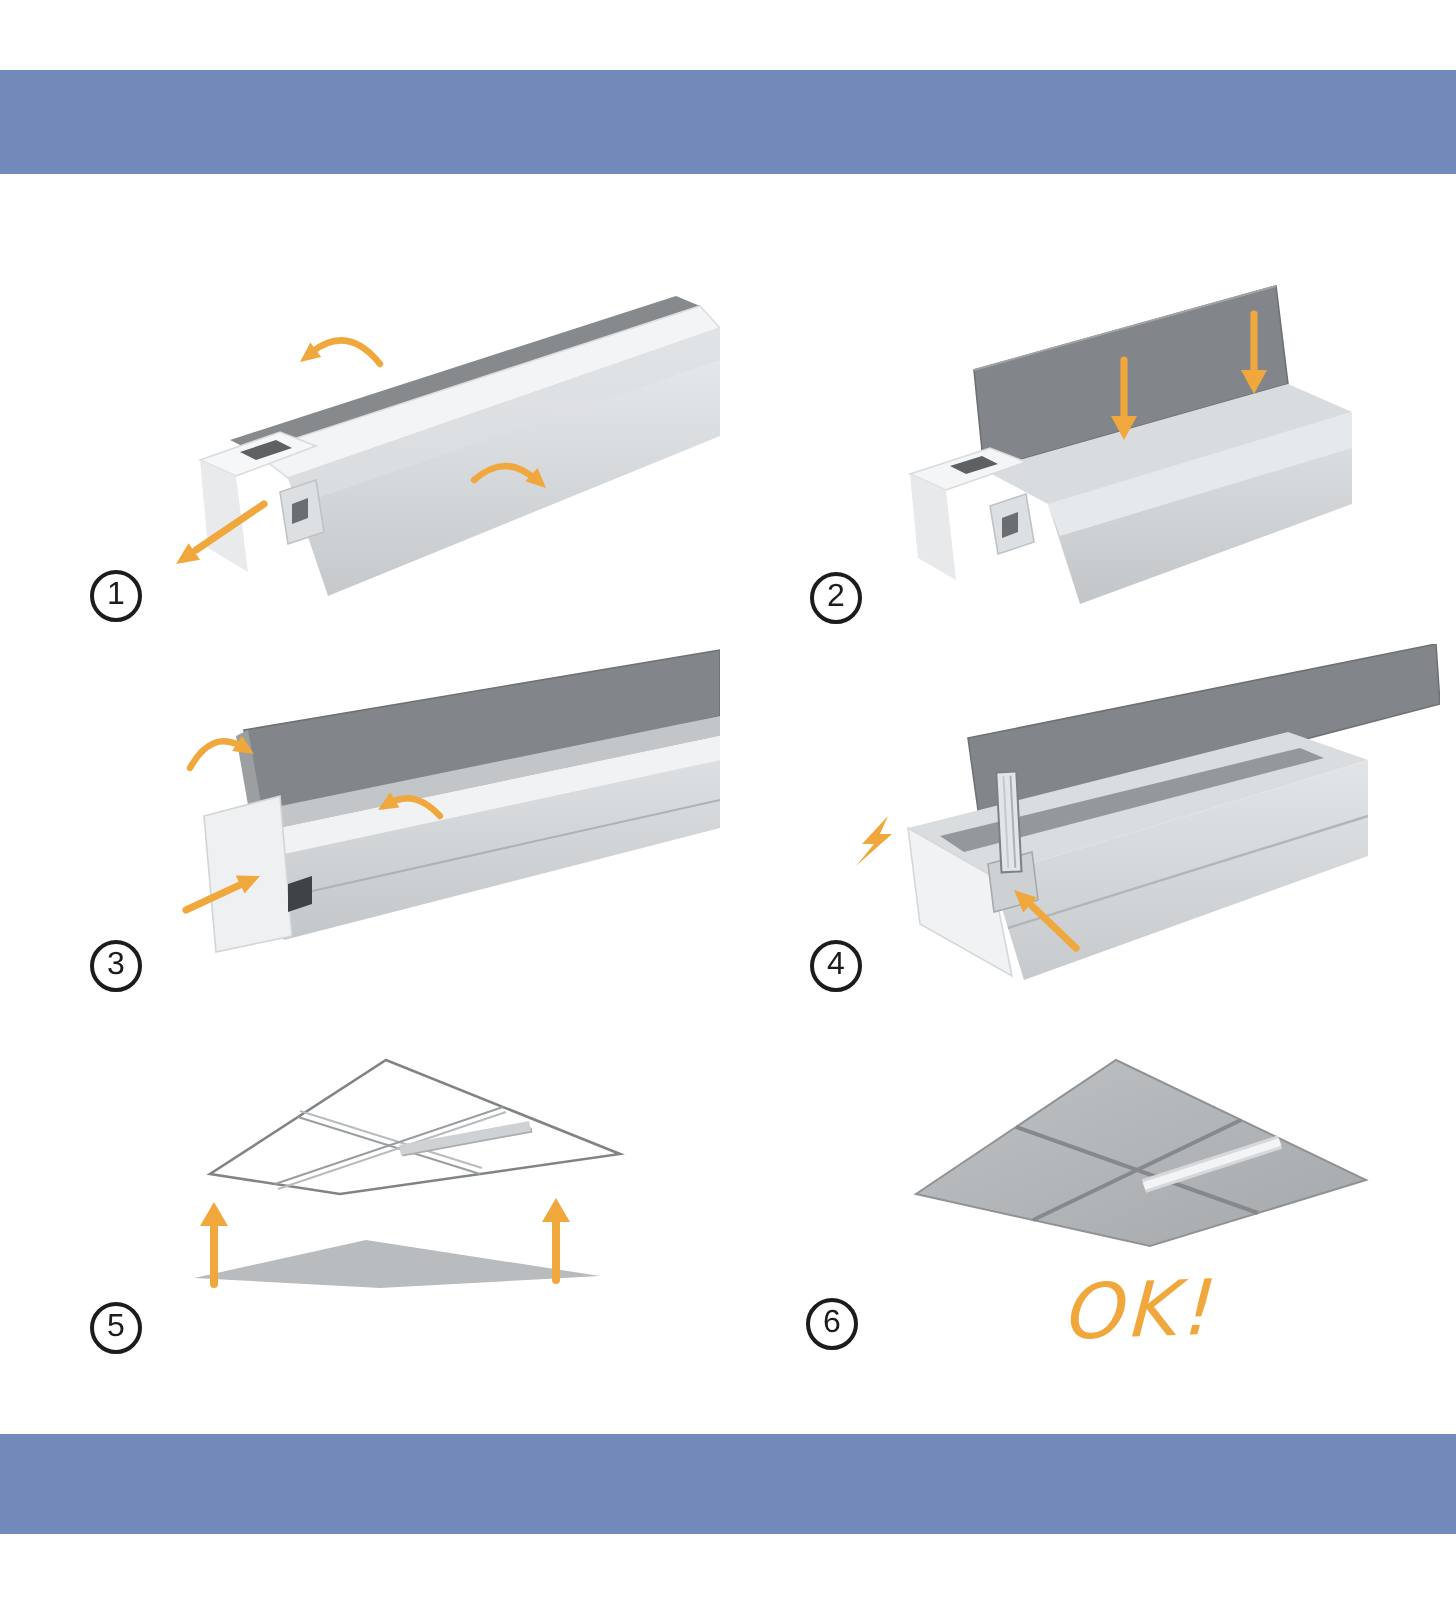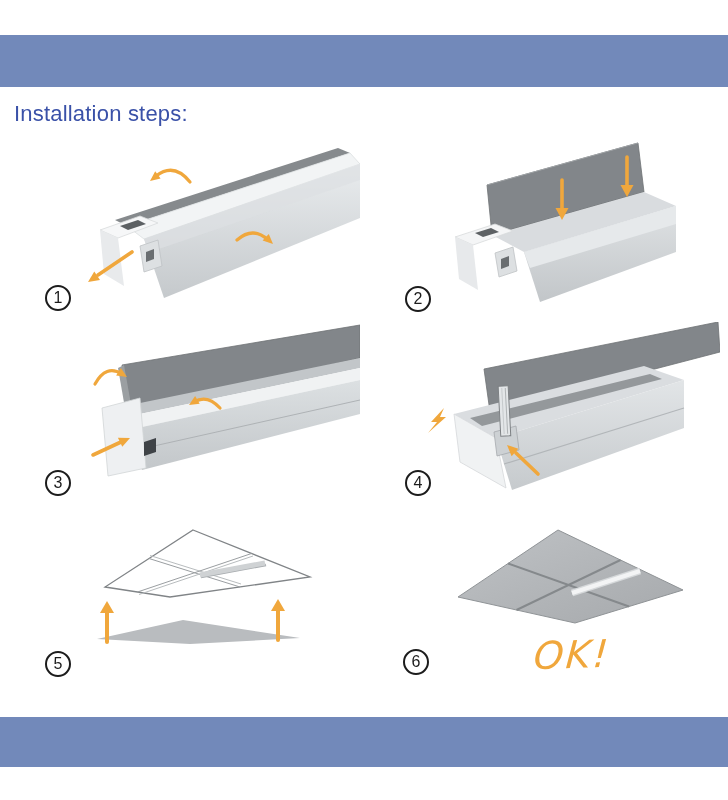--- a/index.html
+++ b/index.html
@@ -31,21 +31,20 @@
   }
 </style>
 </head>
 <body>
 
 <div class="page">
 
   <div class="band top"></div>
   <div class="band bottom"></div>
 
-  <div class="page-title">Installation steps:</div>
 
   <div class="step" style="left:40px;top:140px;">
     <svg width="320" height="180" viewBox="0 0 320 180">
       <defs>
         <linearGradient id="g1f" x1="0" y1="0" x2="0" y2="1">
           <stop offset="0" stop-color="#e9ecee"></stop>
             <stop offset="1" stop-color="#c5c9cc"></stop>
         </linearGradient>
       </defs>
       <g>

